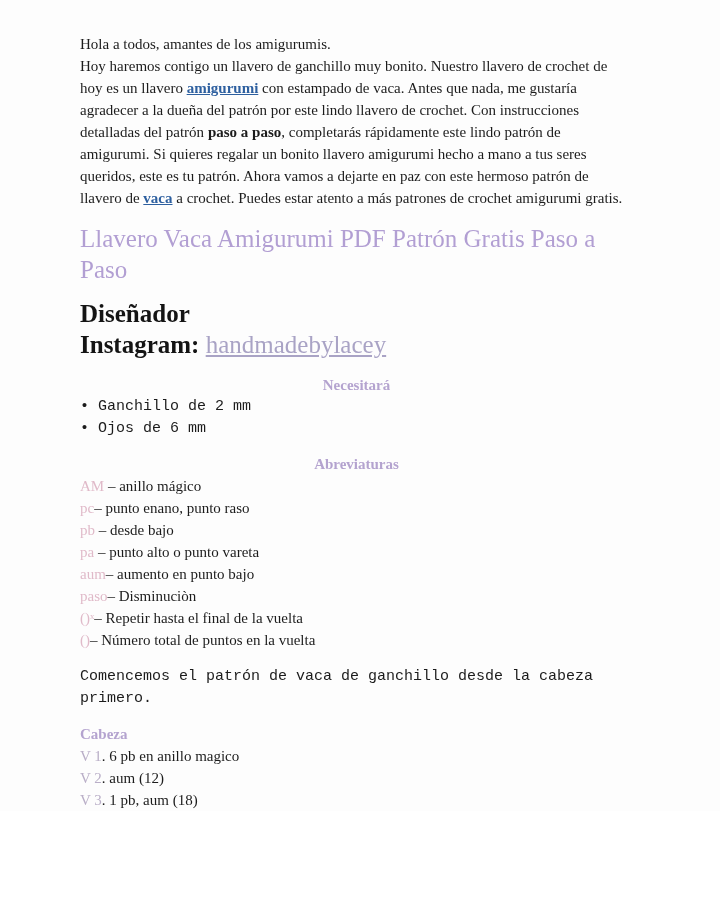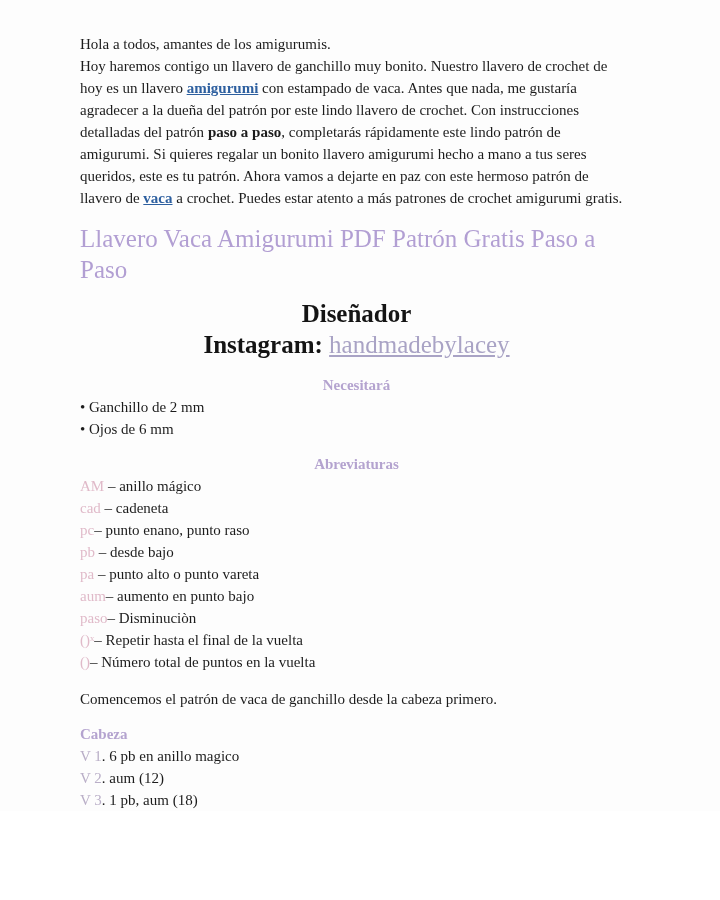--- a/index.html
+++ b/index.html
@@ -10,31 +10,31 @@
     color:#1c1c1c;
   }
   .doc{
     padding:33px 87px 0 80px;
     background:#fdfdfd;
   }
   .body-text{
     font-size:15px;line-height:22px;margin:0;
   }
   .mb14{margin-bottom:14px;}
-  .mb13{margin-bottom:13px;}
+  .mb13{margin-bottom:13px;font-family:Liberation Mono, monospace;}
   .mb15{margin-bottom:15px;}
   .mb17{margin-bottom:17px;}
   .mb18{margin-bottom:18px;text-align:center;}
   h1.main-heading{
     font-size:25px;line-height:31px;font-weight:normal;
     color:#b29fd3;margin:0 0 13px 0;
   }
   h2.designer-heading{
     font-size:25px;line-height:31px;font-weight:bold;
-    color:#141414;margin:0 0 14px 0;text-align:center;
+    color:#141414;margin:0 0 14px 0;
   }
   h2.designer-heading a{
     color:#a9a3c5;font-weight:normal;text-decoration:underline;
     text-decoration-color:#a9a3c5;
   }
   h3.section-heading{
     font-size:15px;line-height:22px;font-weight:bold;
     color:#b4a3cf;margin:0;
   }
   a.blue-link{
@@ -65,21 +65,20 @@
 
   <div class="body-text rows mb13">
     <div>• Ganchillo de 2 mm</div>
     <div>• Ojos de 6 mm</div>
   </div>
 
   <h3 class="section-heading mb18">Abreviaturas</h3>
 
   <div class="body-text rows mb15">
     <div><span class="term">AM</span><span> – anillo mágico</span></div>
-    <div><span class="term">cad</span><span> – cadeneta</span></div>
     <div><span class="term">pc</span><span>– punto enano, punto raso</span></div>
     <div><span class="term">pb</span><span> – desde bajo</span></div>
     <div><span class="term">pa</span><span> – punto alto o punto vareta</span></div>
     <div><span class="term">aum</span><span>– aumento en punto bajo</span></div>
     <div><span class="term">paso</span><span>– Disminuciòn</span></div>
     <div><span class="term">()ˣ</span><span>– Repetir hasta el final de la vuelta</span></div>
     <div><span class="term">()</span><span>– Número total de puntos en la vuelta</span></div>
   </div>
 
   <p class="body-text mb13">Comencemos el patrón de vaca de ganchillo desde la cabeza primero.</p>

